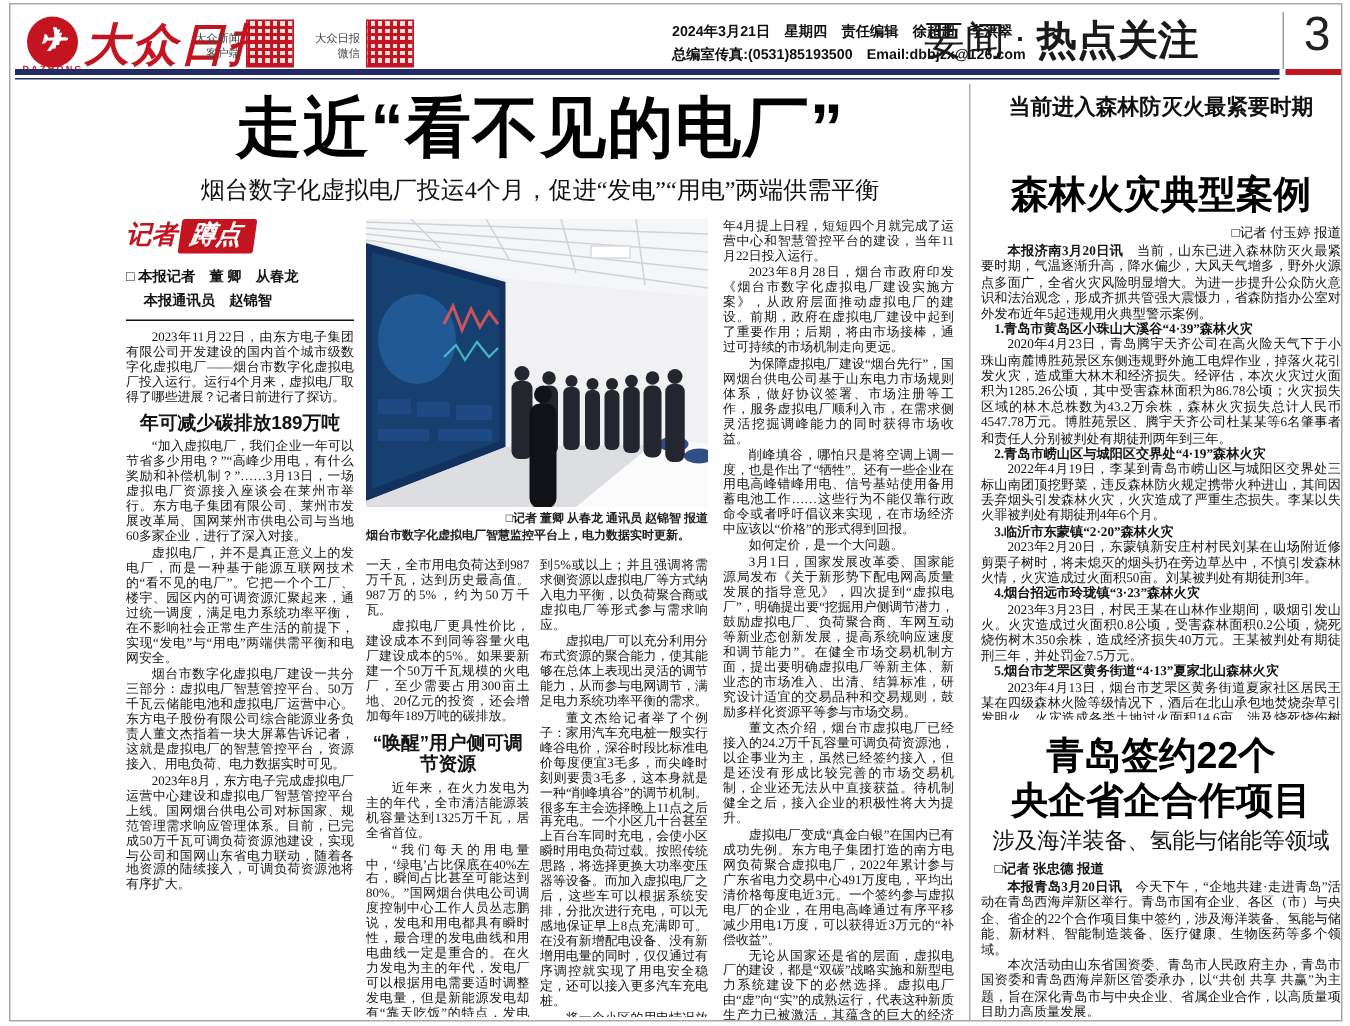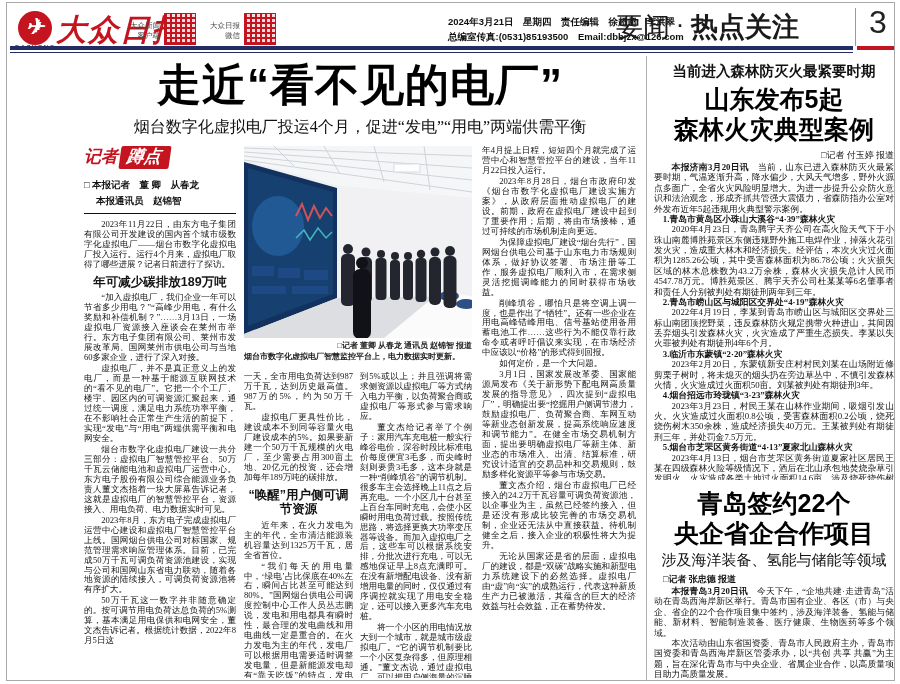--- a/index.html
+++ b/index.html
@@ -121,21 +121,20 @@
     <div class="byline">
       <div>□ 本报记者　董 卿　从春龙</div>
       <div>　 本报通讯员　赵锦智</div>
     </div>
     <p>2023年11月22日，由东方电子集团有限公司开发建设的国内首个城市级数字化虚拟电厂——烟台市数字化虚拟电厂投入运行。运行4个月来，虚拟电厂取得了哪些进展？记者日前进行了探访。</p>
     <div class="subhead">年可减少碳排放189万吨</div>
     <p>“加入虚拟电厂，我们企业一年可以节省多少用电？”“高峰少用电，有什么奖励和补偿机制？”……3月13日，一场虚拟电厂资源接入座谈会在莱州市举行。东方电子集团有限公司、莱州市发展改革局、国网莱州市供电公司与当地60多家企业，进行了深入对接。</p>
     <p>虚拟电厂，并不是真正意义上的发电厂，而是一种基于能源互联网技术的“看不见的电厂”。它把一个个工厂、楼宇、园区内的可调资源汇聚起来，通过统一调度，满足电力系统功率平衡，在不影响社会正常生产生活的前提下，实现“发电”与“用电”两端供需平衡和电网安全。</p>
     <p>烟台市数字化虚拟电厂建设一共分三部分：虚拟电厂智慧管控平台、50万千瓦云储能电池和虚拟电厂运营中心。东方电子股份有限公司综合能源业务负责人董文杰指着一块大屏幕告诉记者，这就是虚拟电厂的智慧管控平台，资源接入、用电负荷、电力数据实时可见。</p>
     <p>2023年8月，东方电子完成虚拟电厂运营中心建设和虚拟电厂智慧管控平台上线。国网烟台供电公司对标国家、规范管理需求响应管理体系。目前，已完成50万千瓦可调负荷资源池建设，实现与公司和国网山东省电力联动，随着各地资源的陆续接入，可调负荷资源池将有序扩大。</p>
-    <p>50万千瓦这一数字并非随意确定的。按可调节用电负荷达总负荷的5%测算，基本满足用电保供和电网安全，董文杰告诉记者。根据统计数据，2022年8月5日这</p>
   </div>
 
   <div class="abs photo">
     <svg width="228" height="192" viewBox="0 0 228 192">
       <rect width="228" height="192" fill="#eef0f2"></rect>
 
       <polygon points="0,0 228,0 228,52 95,40 0,14" fill="#f5f6f7"></polygon>
       <g stroke="#cfd3d9" stroke-width="1">
         <line x1="0" y1="2" x2="228" y2="10"></line>
           <line x1="0" y1="6" x2="228" y2="22"></line>
@@ -220,40 +219,41 @@
     <p style="text-indent:0;">一天，全市用电负荷达到987万千瓦，达到历史最高值。987万的5%，约为50万千瓦。</p>
     <p>虚拟电厂更具性价比，建设成本不到同等容量火电厂建设成本的5%。如果要新建一个50万千瓦规模的火电厂，至少需要占用300亩土地、20亿元的投资，还会增加每年189万吨的碳排放。</p>
     <div class="subhead">“唤醒”用户侧可调节资源</div>
     <p>近年来，在火力发电为主的年代，全市清洁能源装机容量达到1325万千瓦，居全省首位。</p>
     <p>“我们每天的用电量中，‘绿电’占比保底在40%左右，瞬间占比甚至可能达到80%。”国网烟台供电公司调度控制中心工作人员丛志鹏说，发电和用电都具有瞬时性，最合理的发电曲线和用电曲线一定是重合的。在火力发电为主的年代，发电厂可以根据用电需要适时调整发电量，但是新能源发电却有“靠天吃饭”的特点，发电与用电的矛盾就凸显出来。</p>
 
   </div>
 
   <div class="abs col col3">
     <p style="text-indent:0;">到5%或以上；并且强调将需求侧资源以虚拟电厂等方式纳入电力平衡，以负荷聚合商或虚拟电厂等形式参与需求响应。</p>
+    <p>虚拟电厂可以充分利用分布式资源的聚合能力，使其能够在总体上表现出灵活的调节能力，从而参与电网调节，满足电力系统功率平衡的需求。</p>
     <p>董文杰给记者举了个例子：家用汽车充电桩一般实行峰谷电价，深谷时段比标准电价每度便宜3毛多，而尖峰时刻则要贵3毛多，这本身就是一种“削峰填谷”的调节机制。很多车主会选择晚上11点之后再充电。一个小区几十台甚至上百台车同时充电，会使小区瞬时用电负荷过载。按照传统思路，将选择更换大功率变压器等设备。而加入虚拟电厂之后，这些车可以根据系统安排，分批次进行充电，可以无感地保证早上8点充满即可。在没有新增配电设备、没有新增用电量的同时，仅仅通过有序调控就实现了用电安全稳定，还可以接入更多汽车充电桩。</p>
     <p>将一个小区的用电情况放大到一个城市，就是城市级虚拟电厂。“它的调节机制要比一个小区复杂得多，但原理相通。”董文杰说，通过虚拟电厂，可以把用户侧海量的沉睡可调节资源“唤醒”。</p>
 
   </div>
 
   <div class="abs col col4">
     <p style="text-indent:0;">年4月提上日程，短短四个月就完成了运营中心和智慧管控平台的建设，当年11月22日投入运行。</p>
     <p>2023年8月28日，烟台市政府印发《烟台市数字化虚拟电厂建设实施方案》，从政府层面推动虚拟电厂的建设。前期，政府在虚拟电厂建设中起到了重要作用；后期，将由市场接棒，通过可持续的市场机制走向更远。</p>
     <p>为保障虚拟电厂建设“烟台先行”，国网烟台供电公司基于山东电力市场规则体系，做好协议签署、市场注册等工作，服务虚拟电厂顺利入市，在需求侧灵活挖掘调峰能力的同时获得市场收益。</p>
     <p>削峰填谷，哪怕只是将空调上调一度，也是作出了“牺牲”。还有一些企业在用电高峰错峰用电、信号基站使用备用蓄电池工作……这些行为不能仅靠行政命令或者呼吁倡议来实现，在市场经济中应该以“价格”的形式得到回报。</p>
     <p>如何定价，是一个大问题。</p>
     <p>3月1日，国家发展改革委、国家能源局发布《关于新形势下配电网高质量发展的指导意见》，四次提到“虚拟电厂”，明确提出要“挖掘用户侧调节潜力，鼓励虚拟电厂、负荷聚合商、车网互动等新业态创新发展，提高系统响应速度和调节能力”。在健全市场交易机制方面，提出要明确虚拟电厂等新主体、新业态的市场准入、出清、结算标准，研究设计适宜的交易品种和交易规则，鼓励多样化资源平等参与市场交易。</p>
     <p>董文杰介绍，烟台市虚拟电厂已经接入的24.2万千瓦容量可调负荷资源池，以企事业为主，虽然已经签约接入，但是还没有形成比较完善的市场交易机制，企业还无法从中直接获益。待机制健全之后，接入企业的积极性将大为提升。</p>
+    <p>虚拟电厂变成“真金白银”在国内已有成功先例。东方电子集团打造的南方电网负荷聚合虚拟电厂，2022年累计参与广东省电力交易中心491万度电，平均出清价格每度电近3元。一个签约参与虚拟电厂的企业，在用电高峰通过有序平移减少用电1万度，可以获得近3万元的“补偿收益”。</p>
     <p>无论从国家还是省的层面，虚拟电厂的建设，都是“双碳”战略实施和新型电力系统建设下的必然选择。虚拟电厂由“虚”向“实”的成熟运行，代表这种新质生产力已被激活，其蕴含的巨大的经济效益与社会效益，正在蓄势待发。</p>
   </div>
 
   <div class="abs side-vline"></div>
 
   <div class="abs sb kicker">当前进入森林防灭火最紧要时期</div>
-  <div class="abs sb sb-h1 a1h1">山东发布5起</div>
   <div class="abs sb sb-h1 a1h2">森林火灾典型案例</div>
   <div class="abs sb sb-byline a1-byline">□记者 付玉婷 报道</div>
   <div class="abs sb sb-body a1-body">
     <p><b>本报济南3月20日讯</b><span>　当前，山东已进入森林防灭火最紧要时期，气温逐渐升高，降水偏少，大风天气增多，野外火源点多面广，全省火灾风险明显增大。为进一步提升公众防火意识和法治观念，形成齐抓共管强大震慑力，省森防指办公室对外发布近年5起违规用火典型警示案例。</span></p>
     <p class="case-title">1.青岛市黄岛区小珠山大溪谷“4·39”森林火灾</p>
     <p>2020年4月23日，青岛腾宇天齐公司在高火险天气下于小珠山南麓博胜苑景区东侧违规野外施工电焊作业，掉落火花引发火灾，造成重大林木和经济损失。经评估，本次火灾过火面积为1285.26公顷，其中受害森林面积为86.78公顷；火灾损失区域的林木总株数为43.2万余株，森林火灾损失总计人民币4547.78万元。博胜苑景区、腾宇天齐公司杜某某等6名肇事者和责任人分别被判处有期徒刑两年到三年。</p>
     <p class="case-title">2.青岛市崂山区与城阳区交界处“4·19”森林火灾</p>
     <p>2022年4月19日，李某到青岛市崂山区与城阳区交界处三标山南团顶挖野菜，违反森林防火规定携带火种进山，其间因丢弃烟头引发森林火灾，火灾造成了严重生态损失。李某以失火罪被判处有期徒刑4年6个月。</p>
     <p class="case-title">3.临沂市东蒙镇“2·20”森林火灾</p>
     <p>2023年2月20日，东蒙镇新安庄村村民刘某在山场附近修剪栗子树时，将未熄灭的烟头扔在旁边草丛中，不慎引发森林火情，火灾造成过火面积50亩。刘某被判处有期徒刑3年。</p>

